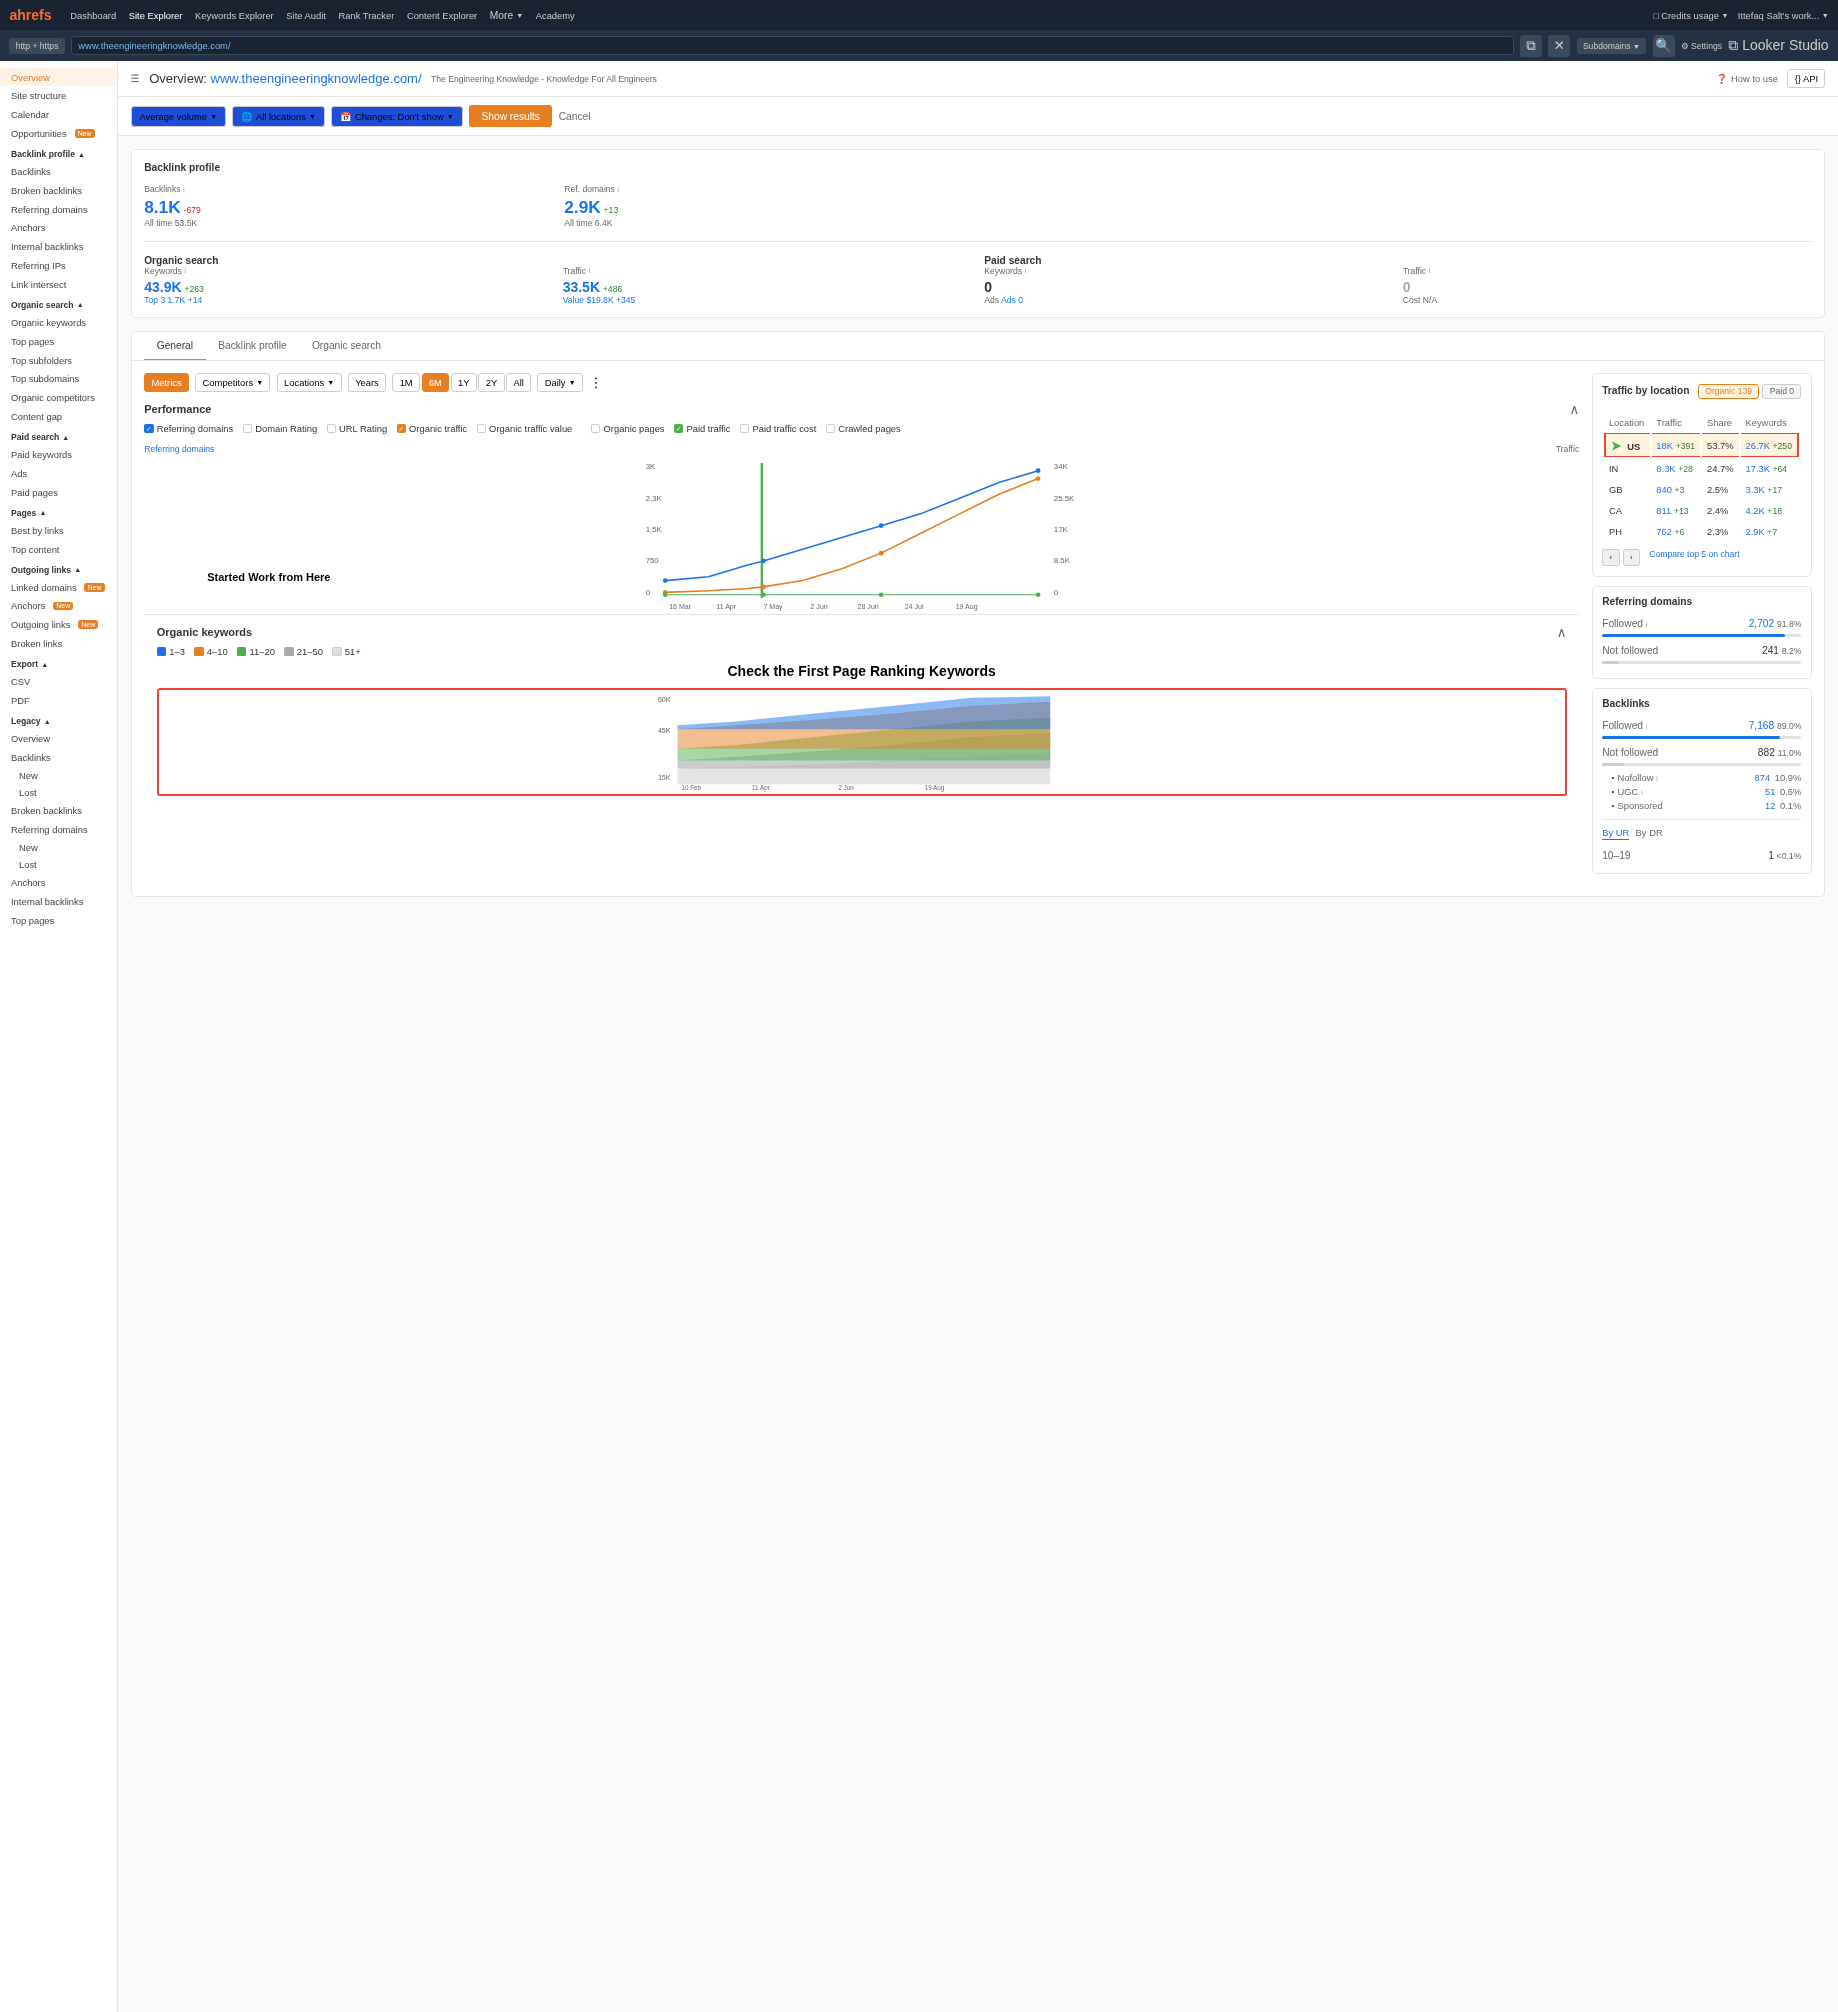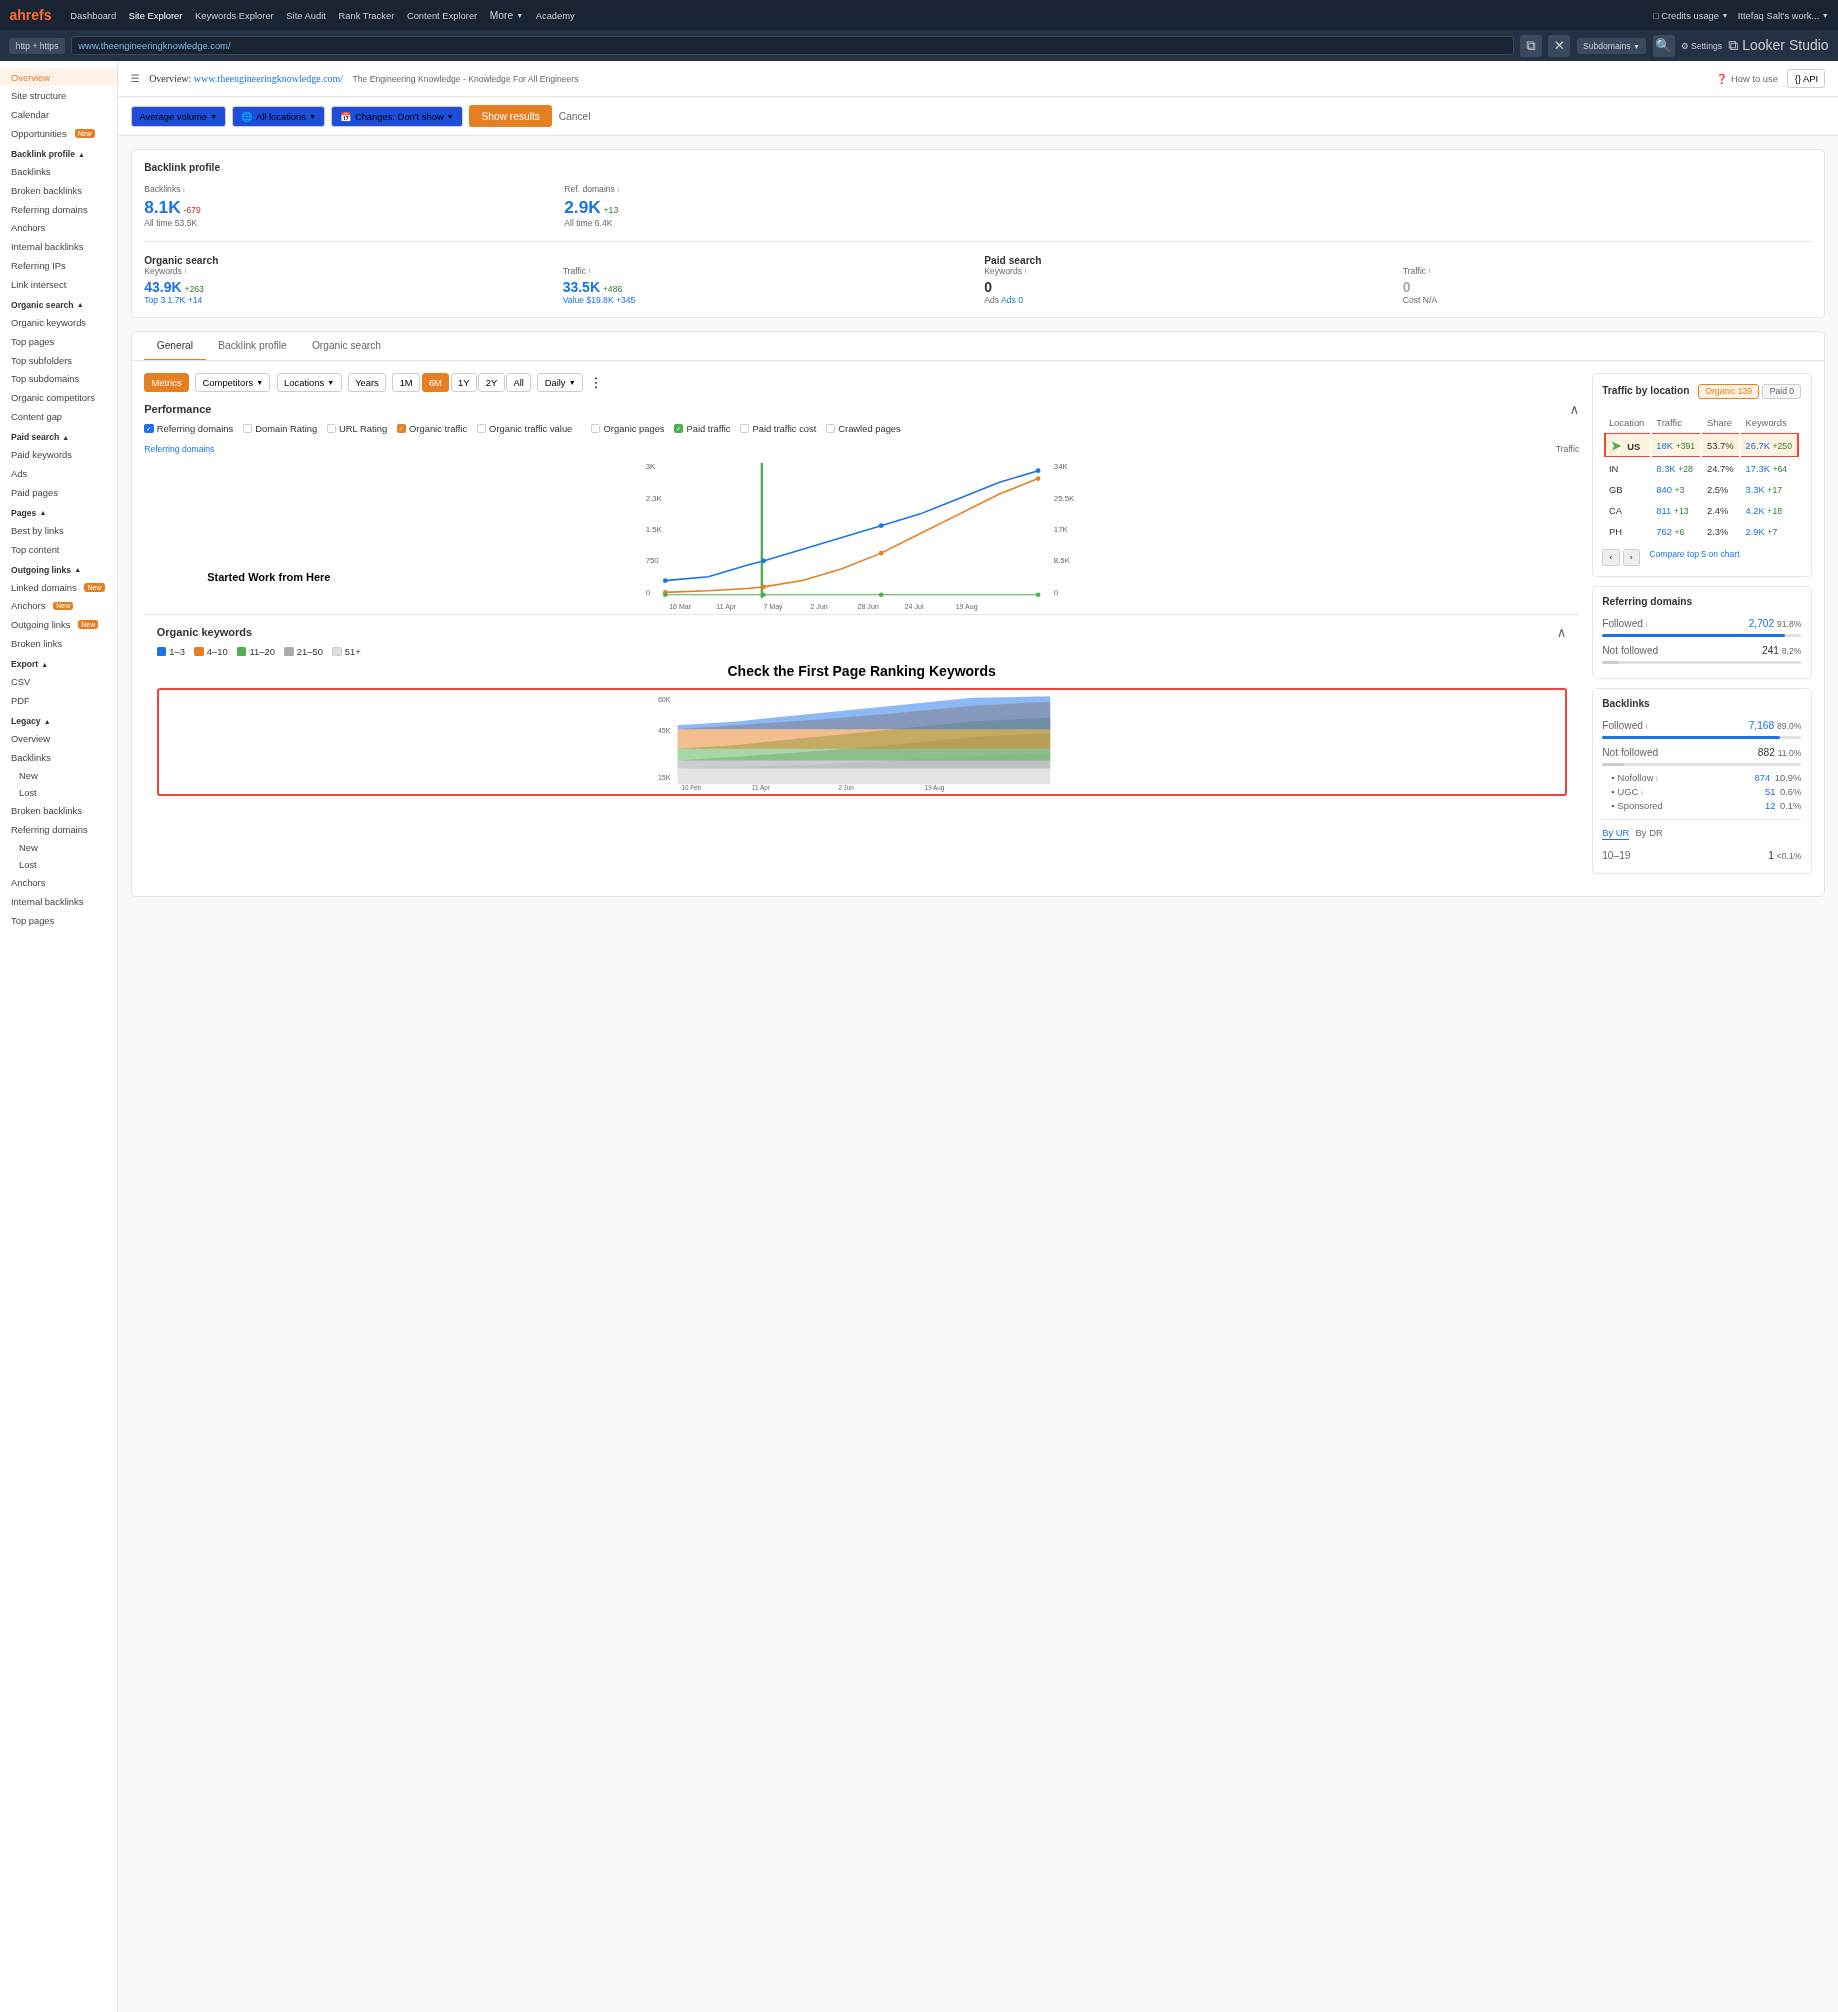--- a/index.html
+++ b/index.html
@@ -31,21 +31,21 @@
     .sidebar-section { padding: 6.3px 11px 3.1px; font-size: 8.6px; font-weight: 600; color: #333; display: flex; align-items: center; gap: 3.1px; }
     .new-badge { background: #e67e22; color: white; font-size: 7px; padding: 0.8px 3.1px; border-radius: 2.4px; margin-left: 3.1px; }
     .sidebar-sub { padding: 3.1px 11px 3.1px 19px; font-size: 9.4px; color: #444; cursor: pointer; }
     
     
     .main { flex: 1; overflow-y: auto; background: #f9f9f9; }
     
     
     .page-header { background: #fff; border-bottom: 0.8px solid #e5e5e5; padding: 7.9px 12.6px; display: flex; align-items: center; gap: 9.4px; }
     .hamburger { cursor: pointer; color: #666; }
-    .page-title { font-size: 10px; color: #333; font-family: Liberation Serif, serif; }
+    .page-title { font-size: 13px; color: #333; }
     .page-title a { color: #1a73e8; text-decoration: none; font-weight: 500; }
     .page-subtitle { font-size: 8.6px; color: #666; }
     .header-right { margin-left: auto; display: flex; align-items: center; gap: 9.4px; }
     .how-to-btn { color: #666; font-size: 9.4px; cursor: pointer; border: none; background: transparent; }
     .api-btn { border: 0.8px solid #ccc; border-radius: 3.1px; padding: 3.1px 6.3px; font-size: 9.4px; cursor: pointer; background: transparent; }
     
     
     .filters-bar { background: #fff; padding: 7.9px 12.6px; border-bottom: 0.8px solid #e5e5e5; display: flex; align-items: center; gap: 6.3px; flex-wrap: wrap; }
     .filter-btn { border: 0.8px solid #ccc; border-radius: 3.1px; padding: 3.9px 7.9px; font-size: 9.4px; cursor: pointer; background: #1d4ed8; display: flex; align-items: center; gap: 3.1px; }
     .show-results-btn { background: #e67e22; color: white; border: none; border-radius: 3.1px; padding: 5.5px 12.6px; font-size: 10.2px; font-weight: 500; cursor: pointer; }

